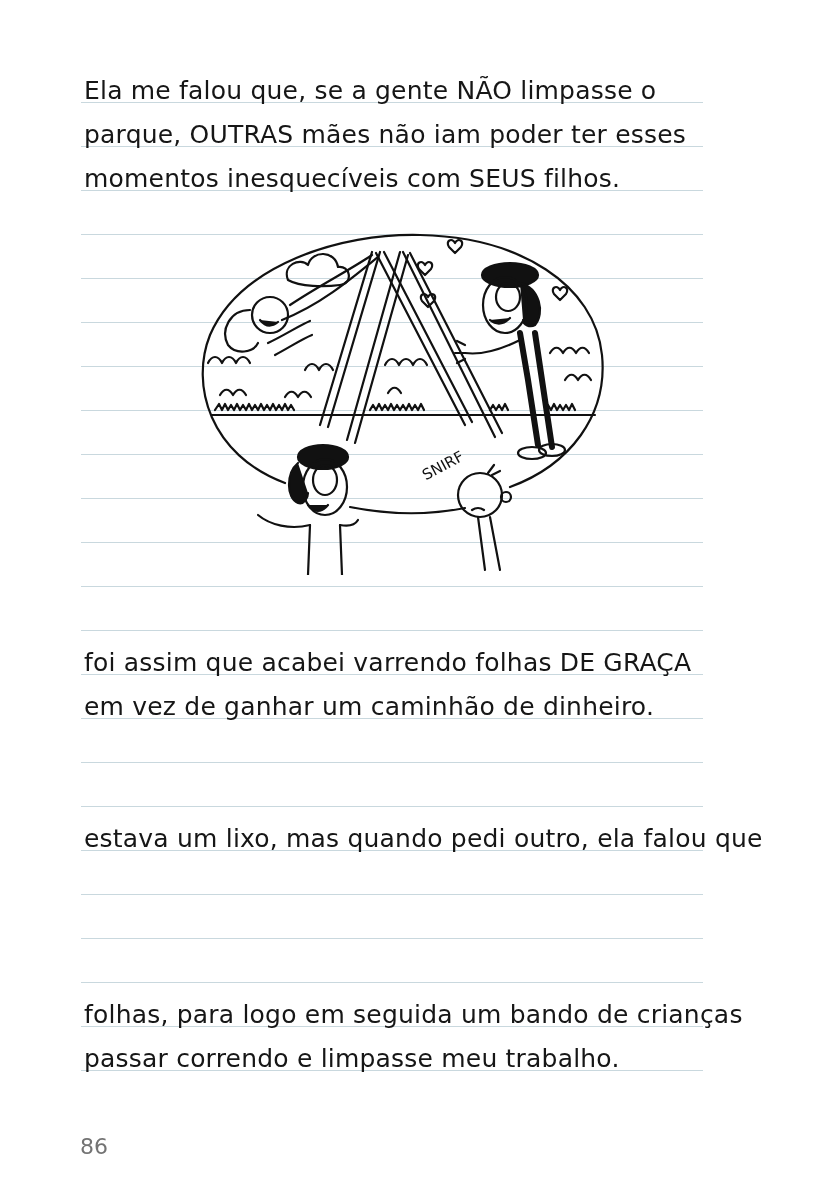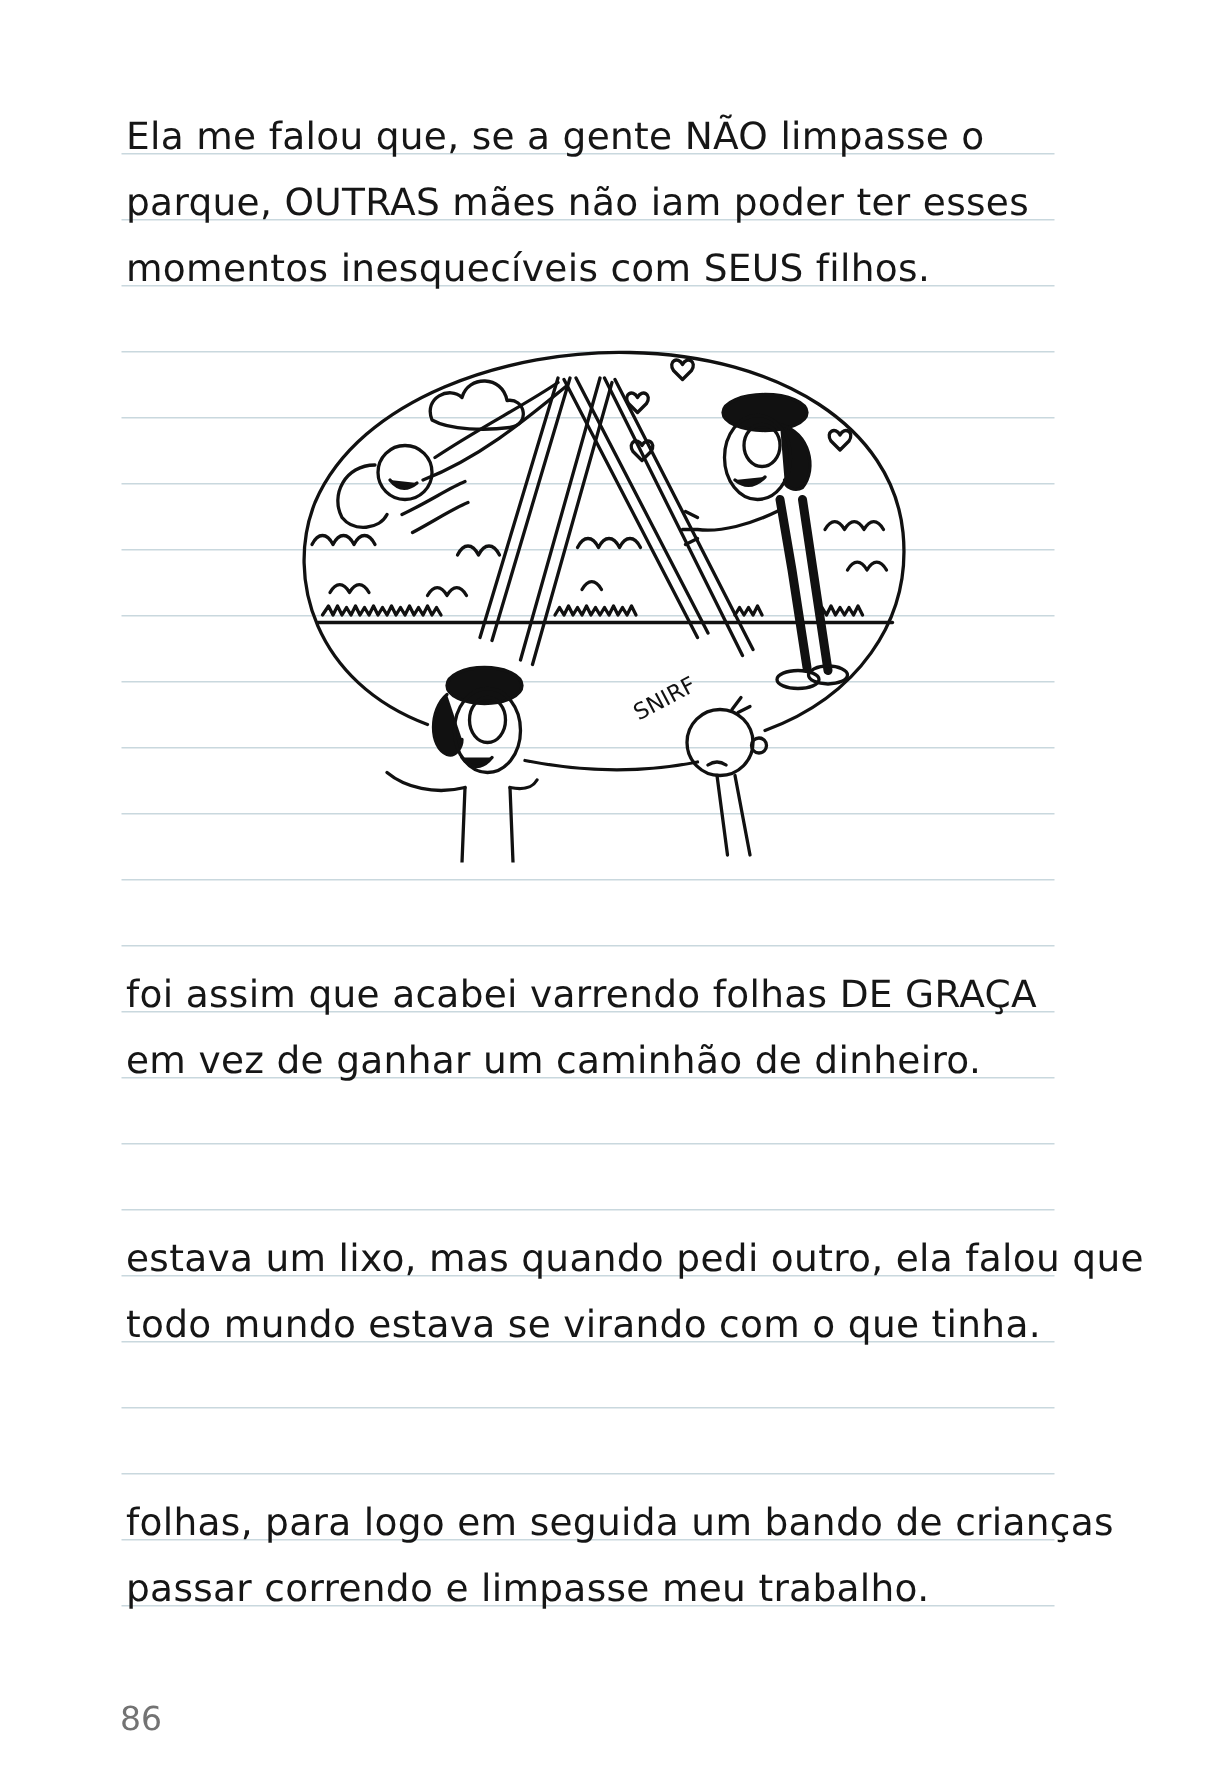--- a/index.html
+++ b/index.html
@@ -111,19 +111,18 @@
       <path d="M282 285 q6 -4 12 0"></path>
       <path d="M288 292 L 295 345 M 300 292 L 310 345"></path>
     </g>
     <text x="232" y="250" font-size="15" font-family="DejaVu Sans, sans-serif" fill="#111" transform="rotate(-28 245 245)">SNIRF</text>
   </svg>
 
   <div class="line-text" style="top:692px">em vez de ganhar um caminhão de dinheiro.</div>
   <div class="line-text" style="top:648px">foi assim que acabei varrendo folhas DE GRAÇA</div>
 
   <div class="line-text" style="top:824px">estava um lixo, mas quando pedi outro, ela falou que</div>
-  <div class="line-text" style="top:868px">todo mundo estava se virando com o que tinha.</div>
 
   <div class="line-text" style="top:1000px">folhas, para logo em seguida um bando de crianças</div>
   <div class="line-text" style="top:1044px">passar correndo e limpasse meu trabalho.</div>
 
   <div class="page-number">86</div>
 </div>
 
 </body></html>

